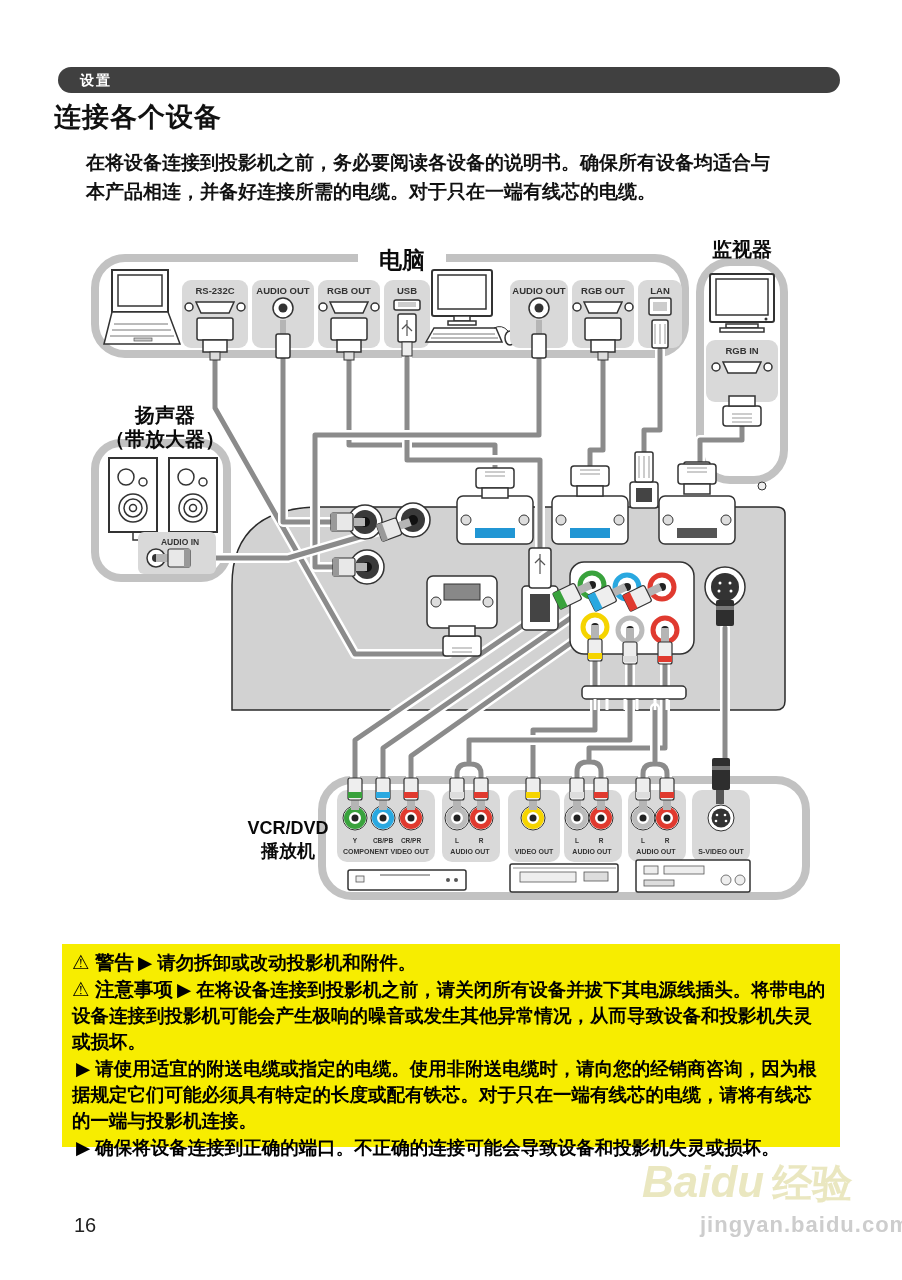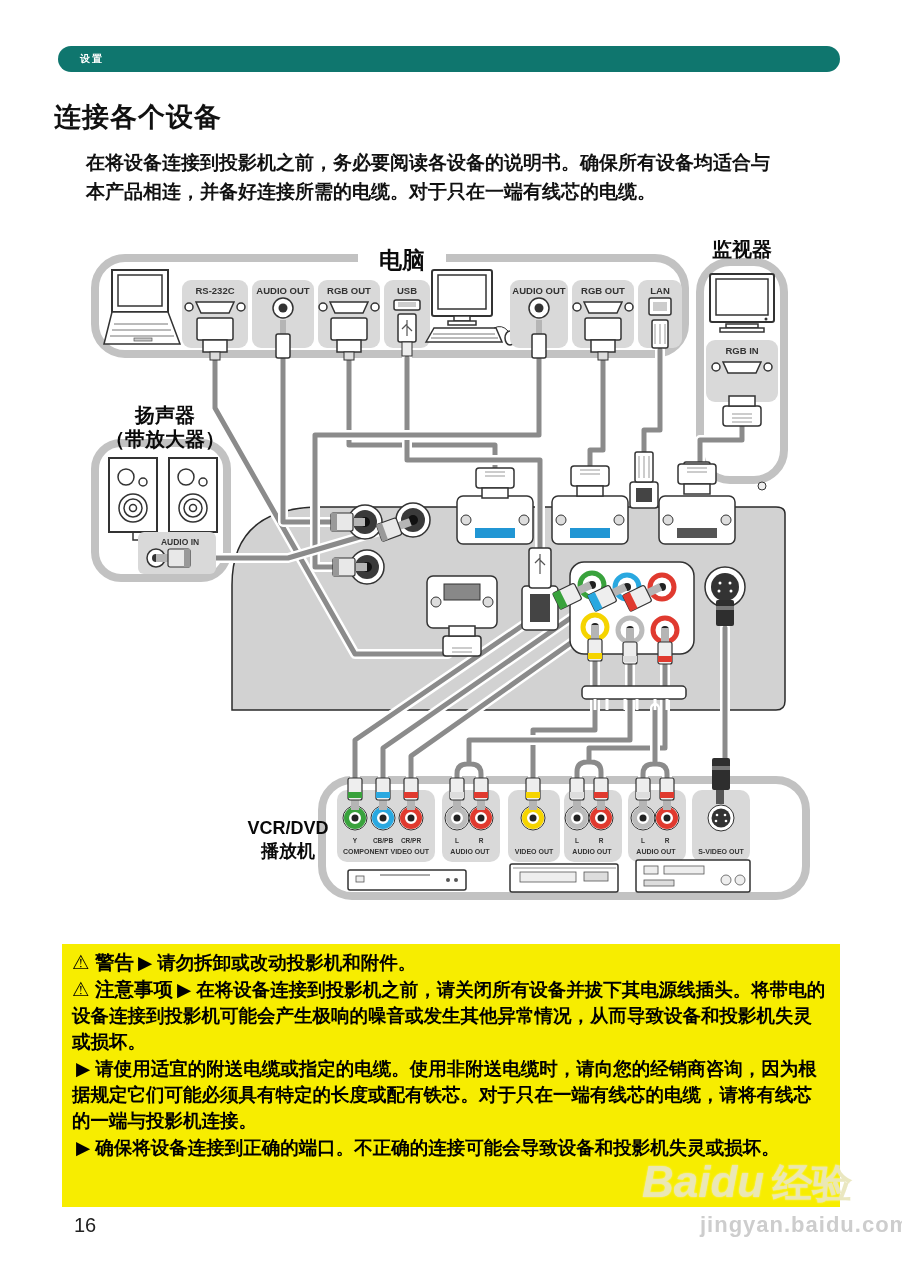--- a/index.html
+++ b/index.html
@@ -1,40 +1,40 @@
 <!DOCTYPE html>
 <html><head>
 <meta charset="utf-8">
 <style>
   html,body{margin:0;padding:0;background:#ffffff;}
   .page{position:relative;width:902px;height:1280px;background:#fff;overflow:hidden;
         font-family:"Liberation Sans","DejaVu Sans",sans-serif;color:#111;}
   
-  .header-pill{position:absolute;left:58px;top:46px;width:760px;height:26px;background:#0f766e;
-               border-radius:13px;color:#fff;font-weight:bold;font-size:10px;line-height:26px;
+  .header-pill{position:absolute;left:58px;top:67px;width:760px;height:26px;background:#404040;
+               border-radius:13px;color:#fff;font-weight:bold;font-size:14px;line-height:26px;
                padding-left:22px;letter-spacing:2px;}
   .doc-title{position:absolute;left:54px;top:99px;font-size:27px;font-weight:bold;letter-spacing:1px;}
   .intro{position:absolute;left:62px;top:148px;width:790px;font-size:19px;font-weight:600;line-height:29px;margin-left:24px;}
   
   .diagram{position:absolute;left:50px;top:240px;width:810px;height:690px;}
   svg text{font-family:"Liberation Sans","DejaVu Sans",sans-serif;}
   .cable{stroke:#8b8b8b;stroke-width:5;fill:none;stroke-linejoin:round;stroke-linecap:round;}
   .casing{stroke:#ffffff;stroke-width:10;fill:none;stroke-linejoin:round;stroke-linecap:round;}
   .cont{fill:none;stroke:#c2c2c2;stroke-width:8;}
   .portbox{fill:#d9d9d9;}
   .dev{fill:#fff;stroke:#333;stroke-width:2;}
   .dev1{fill:#fff;stroke:#333;stroke-width:1.5;}
   .plabel{font-size:9.5px;font-weight:bold;fill:#333;text-anchor:middle;}
   .tinylabel{font-size:6.5px;font-weight:bold;fill:#333;text-anchor:middle;}
   .grouplabel{font-size:7px;font-weight:bold;fill:#333;text-anchor:middle;}
   .biglabel{font-size:23px;font-weight:bold;fill:#0a0a0a;text-anchor:middle;}
   .medlabel{font-size:20px;font-weight:bold;fill:#0a0a0a;text-anchor:middle;}
   .vcrlabel{font-size:18px;font-weight:bold;fill:#0a0a0a;text-anchor:middle;}
   
-  .warnbox{position:absolute;left:62px;top:944px;width:778px;height:263px;background:#f7ed00;
+  .warnbox{position:absolute;left:62px;top:944px;width:778px;height:203px;background:#f7ed00;
            box-sizing:border-box;padding:5px 10px 9px 10px;}
   .witem{margin:0;font-size:18.5px;line-height:26px;font-weight:600;color:#000;}
   .wprefix{font-weight:800;font-size:19.5px;margin-right:4px;}
   .pagenum{position:absolute;left:74px;top:1214px;font-size:20px;color:#222;}
   
   .wm-logo{position:absolute;left:642px;top:1156px;font-style:italic;font-weight:bold;font-size:44px;
            color:rgba(232,228,185,0.9);text-shadow:0 0 2px rgba(255,255,255,0.6);z-index:5;white-space:nowrap;}
   .wm-logo .suffix{font-size:40px;font-style:normal;margin-left:8px;}
   .wm-url{position:absolute;left:700px;top:1212px;font-weight:bold;font-size:22px;color:#cdcdcd;
           letter-spacing:1px;z-index:5;}

